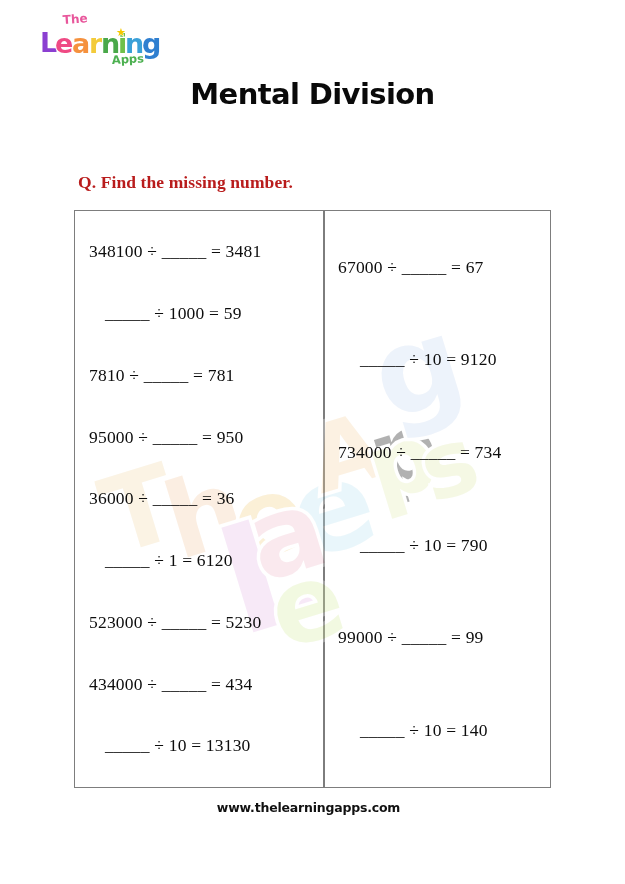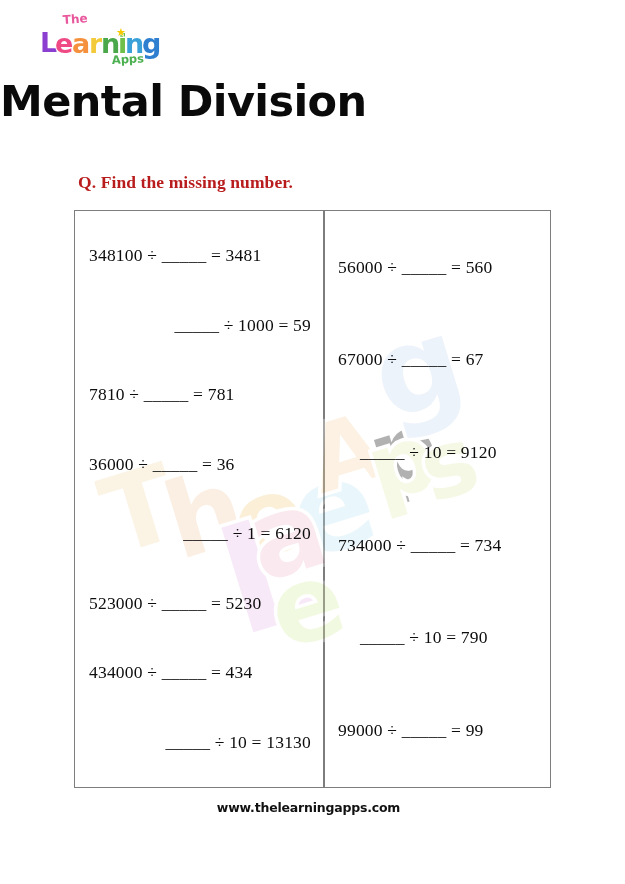--- a/index.html
+++ b/index.html
@@ -32,23 +32,24 @@
     height: 62px;
   }
   .logo svg { display: block; width: 145px; height: 62px; }
 
   
   .title {
     position: absolute;
     left: 0;
     right: 0;
     top: 79px;
+    text-align: center;
     font-family: "DejaVu Sans", "Liberation Sans", sans-serif;
     font-weight: bold;
-    font-size: 43px;
+    font-size: 29px;
     letter-spacing: -0.6px;
     color: #0a0a0a;
     line-height: 1.05;
   }
 
   
   .instruction {
     position: absolute;
     left: 78px;
     top: 172px;
@@ -93,21 +94,21 @@
   .col-right { left: 249px; width: 226px; padding: 10px 8px 10px 14px; }
 
   .problem {
     font-family: "Liberation Serif", "DejaVu Serif", serif;
     font-size: 17.5px;
     color: #0d0d0d;
     white-space: nowrap;
     line-height: 1.1;
     letter-spacing: 0.2px;
   }
-  .problem.indent { padding-left: 16px; text-align: right; }
+  .problem.indent { padding-left: 16px; }
   .problem.indent-r { padding-left: 22px; }
 
   
   .watermark {
     position: absolute;
     left: 50%;
     top: 488px;
     transform: translate(-50%, -50%) rotate(-9deg);
     width: 430px;
     height: 330px;
@@ -193,32 +194,33 @@
     </svg>
   </div>
 
   <div class="qtable">
     <div class="divider"></div>
 
     <div class="col col-left">
       <div class="problem">348100 ÷ _____ = 3481</div>
       <div class="problem indent">_____ ÷ 1000 = 59</div>
       <div class="problem">7810 ÷ _____ = 781</div>
+      <div class="problem">95000 ÷ _____ = 950</div>
       <div class="problem">36000 ÷ _____ = 36</div>
       <div class="problem indent">_____ ÷ 1 = 6120</div>
       <div class="problem">523000 ÷ _____ = 5230</div>
       <div class="problem">434000 ÷ _____ = 434</div>
       <div class="problem indent">_____ ÷ 10 = 13130</div>
     </div>
 
     <div class="col col-right">
-      <div class="problem">56000 ÷ _____ = 560</div>
       <div class="problem">67000 ÷ _____ = 67</div>
       <div class="problem indent-r">_____ ÷ 10 = 9120</div>
       <div class="problem">734000 ÷ _____ = 734</div>
       <div class="problem indent-r">_____ ÷ 10 = 790</div>
       <div class="problem">99000 ÷ _____ = 99</div>
+      <div class="problem indent-r">_____ ÷ 10 = 140</div>
     </div>
   </div>
 
   <div class="footer">www.thelearningapps.com</div>
 
 </div>
 
 </body></html>

